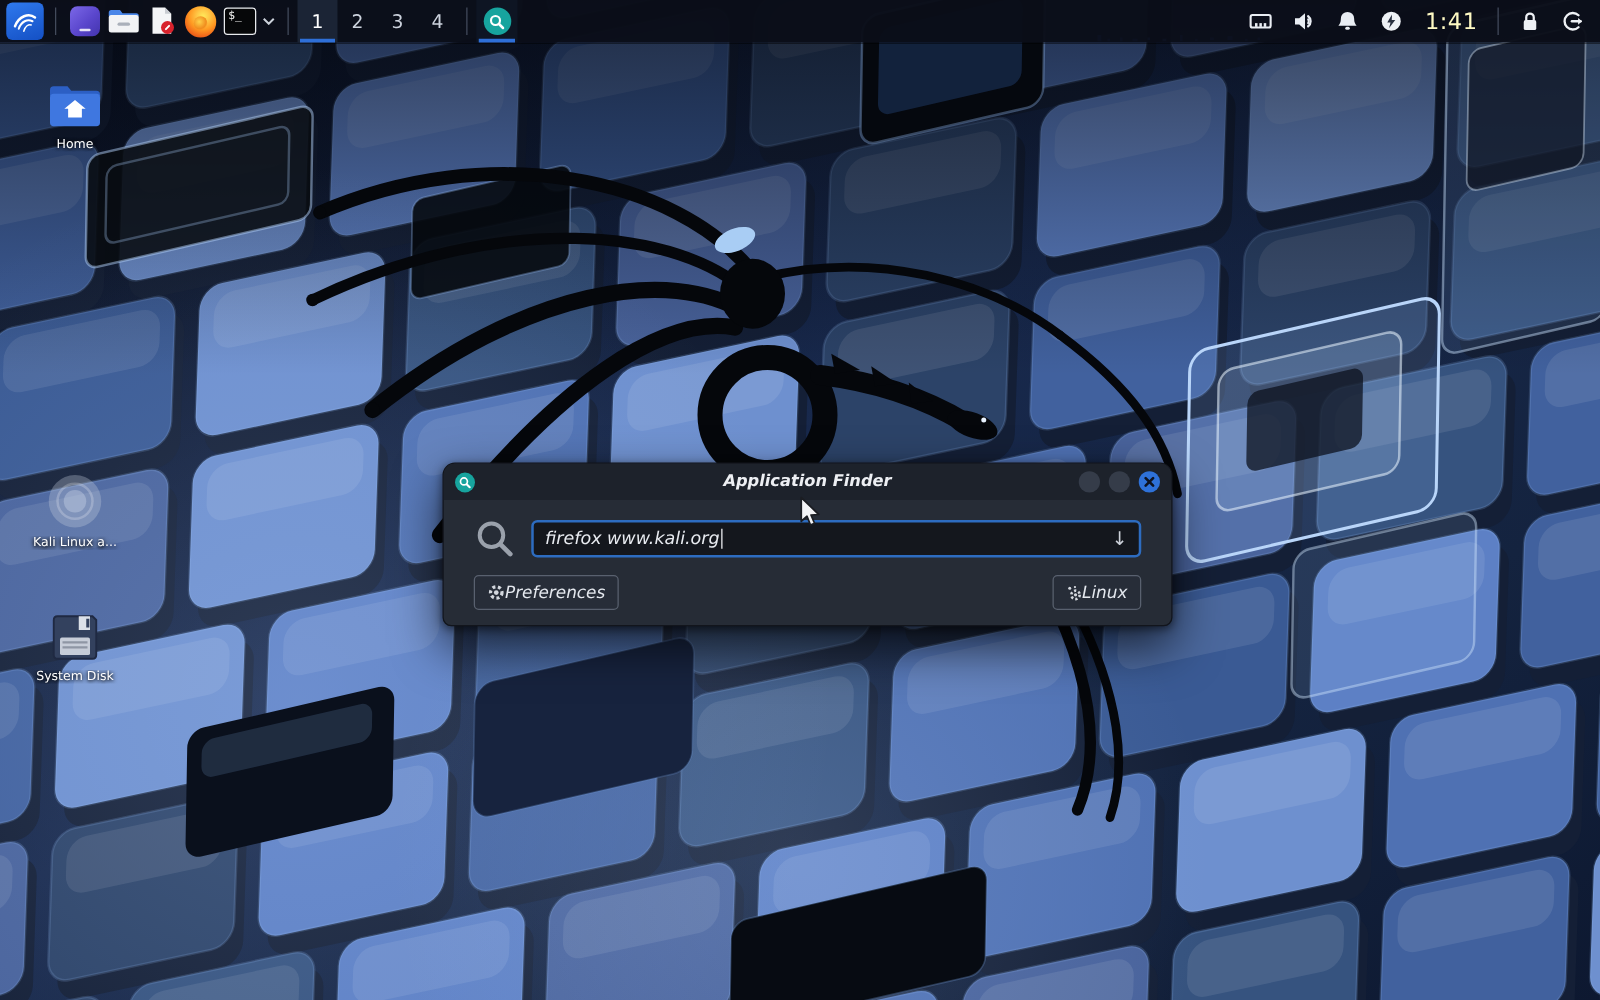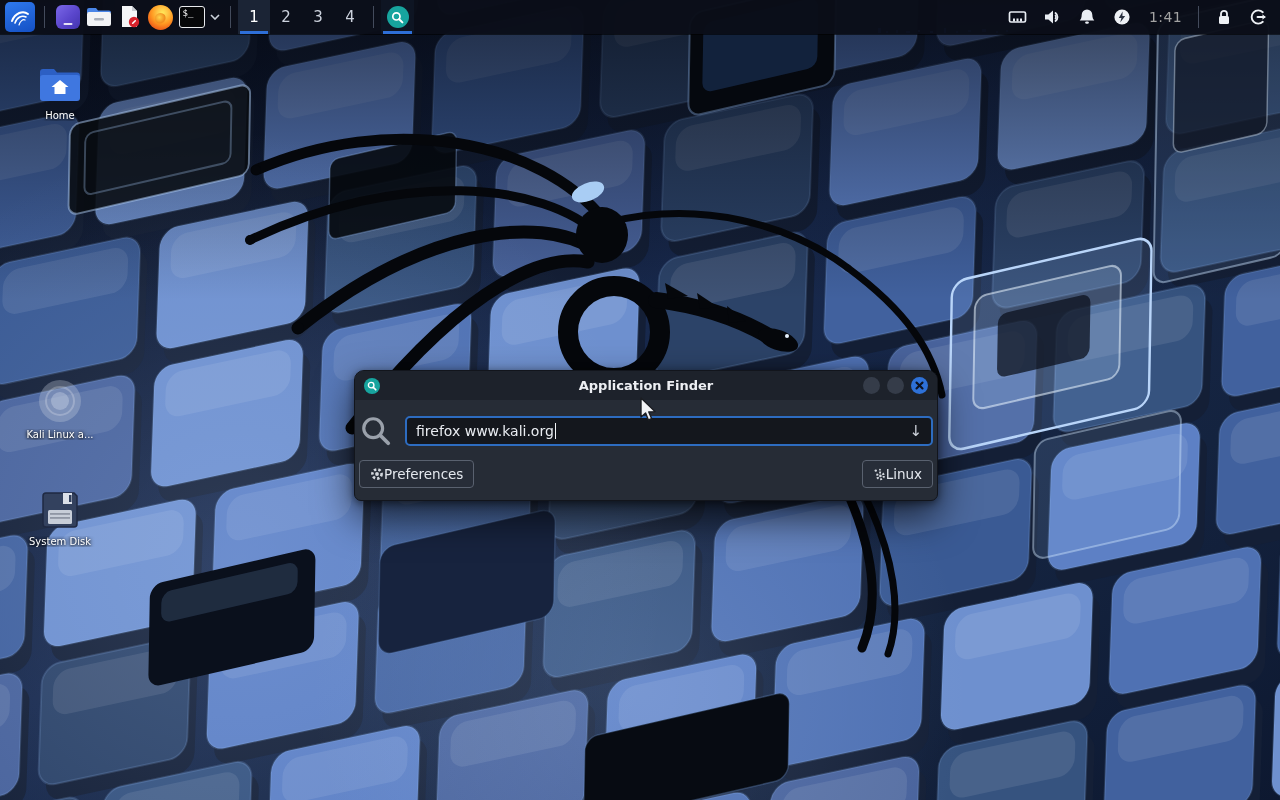--- a/index.html
+++ b/index.html
@@ -35,44 +35,44 @@
   .ws-btn { width:32px; height:34px; display:flex; align-items:center; justify-content:center;
     color:#ccd2dd; font-size:15px; position:relative; }
   .ws-btn.active { background:#1b2435; color:#ffffff; }
   .ws-btn.active::after { content:""; position:absolute; left:2px; right:2px; bottom:0; height:3px; background:#2e6fd8; }
   .finder-btn { width:33px; height:34px; display:flex; align-items:center; justify-content:center;
     background:#0e1523; position:relative; }
   .finder-btn::after { content:""; position:absolute; left:2px; right:2px; bottom:0; height:3px; background:#2e6fd8; }
   .teal-circle { width:22px; height:22px; border-radius:50%; background:#17a49e;
     display:flex; align-items:center; justify-content:center; }
   .tray-btn { width:35px; height:34px; display:flex; align-items:center; justify-content:center; }
-  .clock { color:#a3a3a3; font-size:14px; padding:0 9px; letter-spacing:0.4px; }
+  .clock { color:#fef9c3; font-size:18px; padding:0 9px; letter-spacing:0.4px; }
 
   
   .desk-icon { position:absolute; left:10px; width:100px; text-align:center; z-index:10; cursor:default; }
   .desk-icon .ic { height:50px; display:flex; align-items:flex-end; justify-content:center; margin-bottom:5px; }
   .desk-icon .lbl { color:#ffffff; font-size:10px;
     text-shadow:0 1px 3px rgba(0,0,0,0.95), 0 0 4px rgba(0,0,0,0.8);
     white-space:nowrap; overflow:hidden; text-overflow:ellipsis; }
 
   
   .finder { position:absolute; left:354px; top:370px; width:584px; z-index:60;
     background:#262c36; border-radius:10px 10px 7px 7px;
     box-shadow:0 16px 38px rgba(0,0,0,0.65), 0 2px 8px rgba(0,0,0,0.5);
-    border:1px solid #12151c; }
+    border:1px solid #12151c;font-style:italic; }
   .titlebar { height:29px; background:#1d222b; border-radius:9px 9px 0 0;
     display:flex; align-items:center; padding:0 9px; position:relative; }
   .app-badge { width:16px; height:16px; border-radius:50%; background:#17a49e;
     display:flex; align-items:center; justify-content:center; z-index:2; }
   .dlg-title { position:absolute; left:0; right:0; text-align:center; color:#edeff3;
     font-size:13px; font-weight:bold; pointer-events:none; }
   .win-controls { margin-left:auto; display:flex; align-items:center; gap:7px; z-index:2; }
   .wc { width:17px; height:17px; border-radius:50%; background:#353c49; }
   .wc.close { background:#2e71d8; display:flex; align-items:center; justify-content:center; }
-  .dlg-body { padding:15px 4px 12px; }
+  .dlg-body { padding:15px 24px 12px; }
   .search-row { display:flex; align-items:center; }
   .big-mag { width:34px; display:flex; justify-content:center; }
   .inputbox { flex:1; margin-left:12px; height:30px; background:#14171d;
     border:2px solid #2d6cc0; border-radius:5px; display:flex; align-items:center;
     padding:0 9px; color:#e9ecf1; font-size:14px; }
   .caret { display:inline-block; width:1.5px; height:16px; background:#f2f4f7; margin-left:1px; }
   .dd-arrow { margin-left:auto; color:#ccd1d9; font-size:15px; }
   .btn-row { display:flex; justify-content:space-between; margin-top:13px; }
   .btn { height:28px; background:#272d38; border:1px solid #59616f; border-radius:4px;
     color:#e4e8ee; font-size:13.5px; display:flex; align-items:center; gap:0; padding:0 10px; }

